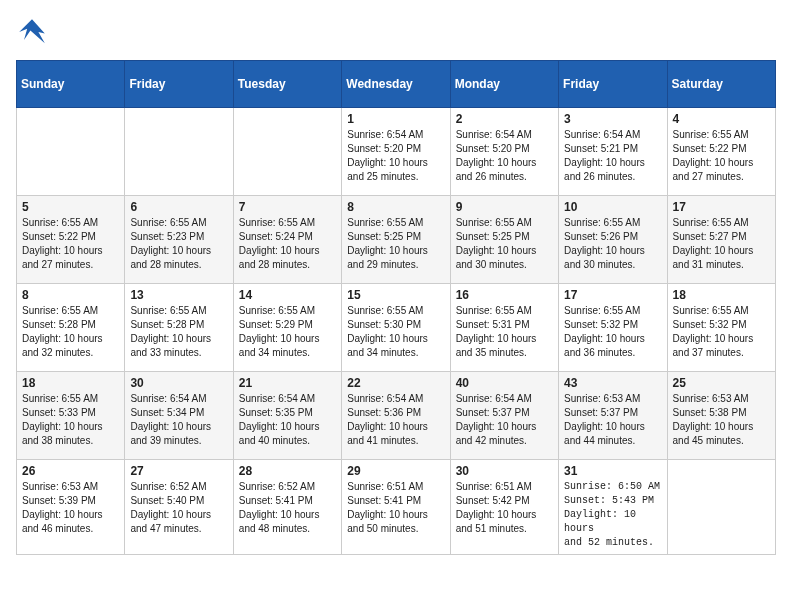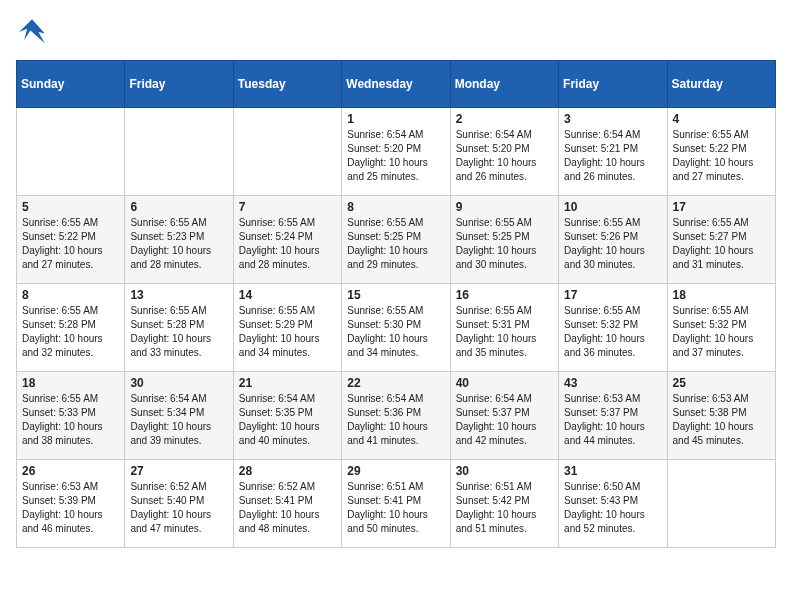--- a/index.html
+++ b/index.html
@@ -326,21 +326,21 @@
         </td>
         <td>
           <span class="day-number">30</span>
           <div class="day-info" style="white-space: pre-line;">Sunrise: 6:51 AM
 Sunset: 5:42 PM
 Daylight: 10 hours
 and 51 minutes.</div>
         </td>
         <td>
           <span class="day-number">31</span>
-          <div class="day-info" style="white-space: pre-line;">Sunrise: 6:50 AM
+          <div class="day-info" style="white-space: pre-line; font-family: Liberation Mono, monospace;">Sunrise: 6:50 AM
 Sunset: 5:43 PM
 Daylight: 10 hours
 and 52 minutes.</div>
         </td>
         <td></td>
       </tr>
     </tbody>
 </table>
 
 </body></html>

